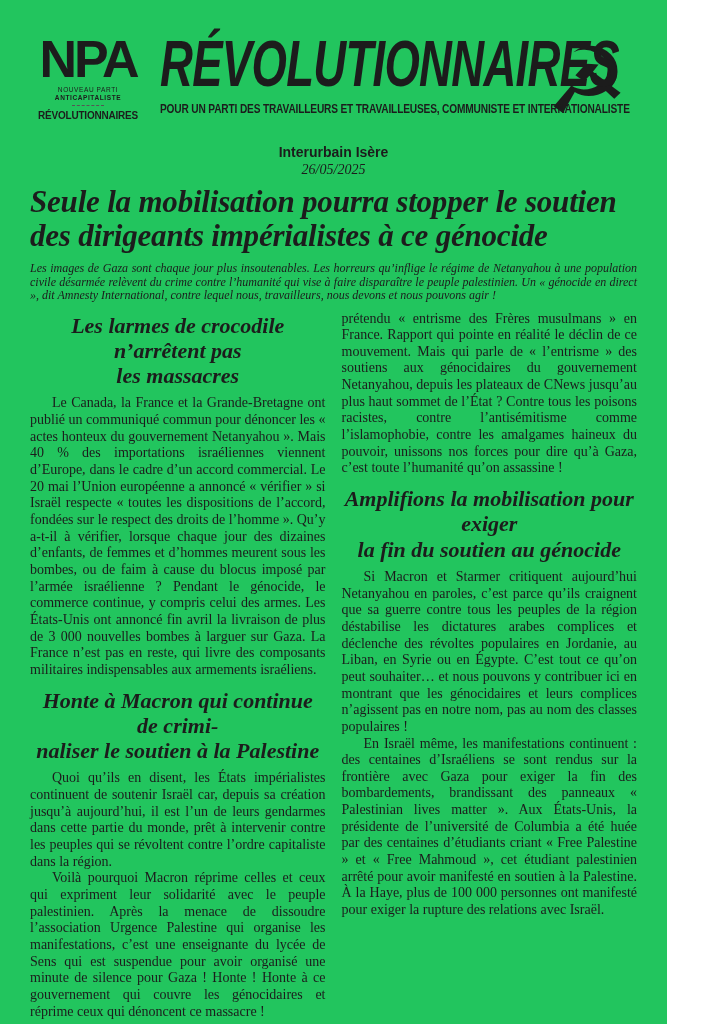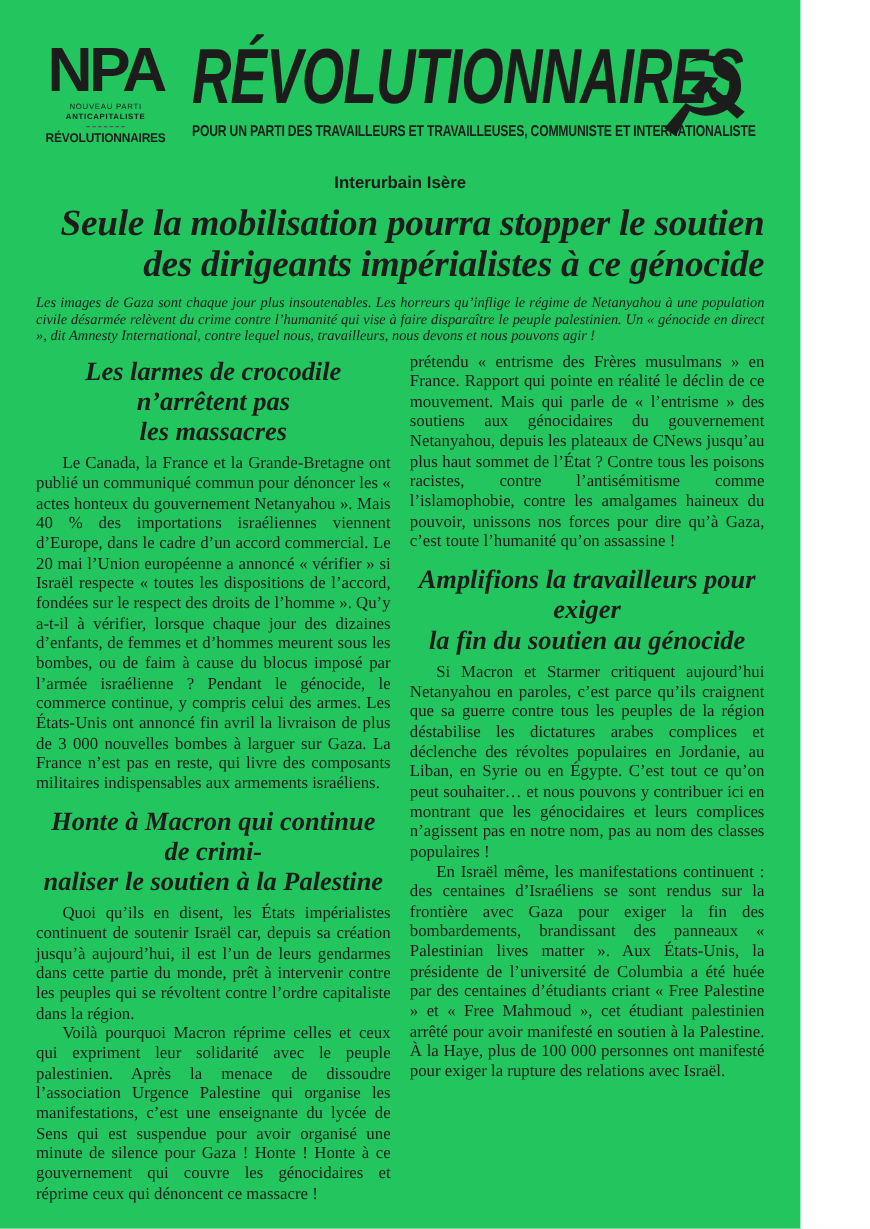--- a/index.html
+++ b/index.html
@@ -49,21 +49,21 @@
   .dateline { display:flex; align-items:center; margin-top:8px;flex-direction:column; }
   .dotted-rule { flex:1 1 auto; border-top:2px dotted #9a9a9a; height:0; }
   .dateline-location {
     font-family:"Liberation Sans", sans-serif; font-weight:bold;
     font-size:14px; padding:0 28px; white-space:nowrap;
   }
   .date-line { text-align:center; font-style:italic; font-size:14px; margin-top:0px; }
 
   
   h1.headline {
-    font-size:31px; font-weight:bold; font-style:italic; text-align:right;
+    font-size:31px; font-weight:bold; font-style:italic; text-align:left;
     line-height:1.1; margin:7px 0 9px 0; white-space:pre-line; letter-spacing:-0.2px;
   }
   p.lede {
     font-size:12px; font-style:italic; text-align:justify;
     line-height:1.12; margin:0 0 8px 0;
   }
 
   
   .columns { display:flex; gap:16px; }
   .col { flex:1 1 0; text-align:justify; font-size:14px; line-height:1.19; min-width:0; }
@@ -94,38 +94,39 @@
       <div class="masthead-subtitle">POUR UN PARTI DES TRAVAILLEURS ET TRAVAILLEUSES, COMMUNISTE ET INTERNATIONALISTE</div>
     </div>
     <div class="emblem">☭</div>
   </header>
 
   <div class="dateline">
     <span class="dotted-rule"></span>
     <span class="dateline-location">Interurbain Isère</span>
     <span class="dotted-rule"></span>
   </div>
+  <div class="date-line">26/05/2025</div>
 
   <h1 class="headline">Seule la mobilisation pourra stopper le soutien
 des dirigeants impérialistes à ce génocide</h1>
 
   <p class="lede">Les images de Gaza sont chaque jour plus insoutenables. Les horreurs qu’inflige le régime de Netanyahou à une population civile désarmée relèvent du crime contre l’humanité qui vise à faire disparaître le peuple palestinien. Un « génocide en direct », dit Amnesty International, contre lequel nous, travailleurs, nous devons et nous pouvons agir !</p>
 
   <div class="columns">
     <div class="col">
       <h2 class="col-heading">Les larmes de crocodile n’arrêtent pas
 les massacres</h2>
       <p class="indent">Le Canada, la France et la Grande-Bretagne ont publié un communiqué commun pour dénoncer les « actes honteux du gouvernement Netanyahou ». Mais 40 % des importations israéliennes viennent d’Europe, dans le cadre d’un accord commercial. Le 20 mai l’Union européenne a annoncé « vérifier » si Israël respecte « toutes les dispositions de l’accord, fondées sur le respect des droits de l’homme ». Qu’y a-t-il à vérifier, lorsque chaque jour des dizaines d’enfants, de femmes et d’hommes meurent sous les bombes, ou de faim à cause du blocus imposé par l’armée israélienne ? Pendant le génocide, le commerce continue, y compris celui des armes. Les États-Unis ont annoncé fin avril la livraison de plus de 3 000 nouvelles bombes à larguer sur Gaza. La France n’est pas en reste, qui livre des composants militaires indispensables aux armements israéliens.</p>
       <h2 class="col-heading">Honte à Macron qui continue de crimi-
 naliser le soutien à la Palestine</h2>
       <p class="indent">Quoi qu’ils en disent, les États impérialistes continuent de soutenir Israël car, depuis sa création jusqu’à aujourd’hui, il est l’un de leurs gendarmes dans cette partie du monde, prêt à intervenir contre les peuples qui se révoltent contre l’ordre capitaliste dans la région.</p>
       <p class="indent">Voilà pourquoi Macron réprime celles et ceux qui expriment leur solidarité avec le peuple palestinien. Après la menace de dissoudre l’association Urgence Palestine qui organise les manifestations, c’est une enseignante du lycée de Sens qui est suspendue pour avoir organisé une minute de silence pour Gaza ! Honte ! Honte à ce gouvernement qui couvre les génocidaires et réprime ceux qui dénoncent ce massacre !</p>
     </div>
     <div class="col">
       <p>prétendu « entrisme des Frères musulmans » en France. Rapport qui pointe en réalité le déclin de ce mouvement. Mais qui parle de « l’entrisme » des soutiens aux génocidaires du gouvernement Netanyahou, depuis les plateaux de CNews jusqu’au plus haut sommet de l’État ? Contre tous les poisons racistes, contre l’antisémitisme comme l’islamophobie, contre les amalgames haineux du pouvoir, unissons nos forces pour dire qu’à Gaza, c’est toute l’humanité qu’on assassine !</p>
-      <h2 class="col-heading">Amplifions la travailleurs pour exiger
+      <h2 class="col-heading">Amplifions la mobilisation pour exiger
 la fin du soutien au génocide</h2>
       <p class="indent">Si Macron et Starmer critiquent aujourd’hui Netanyahou en paroles, c’est parce qu’ils craignent que sa guerre contre tous les peuples de la région déstabilise les dictatures arabes complices et déclenche des révoltes populaires en Jordanie, au Liban, en Syrie ou en Égypte. C’est tout ce qu’on peut souhaiter… et nous pouvons y contribuer ici en montrant que les génocidaires et leurs complices n’agissent pas en notre nom, pas au nom des classes populaires !</p>
       <p class="indent">En Israël même, les manifestations continuent : des centaines d’Israéliens se sont rendus sur la frontière avec Gaza pour exiger la fin des bombardements, brandissant des panneaux « Palestinian lives matter ». Aux États-Unis, la présidente de l’université de Columbia a été huée par des centaines d’étudiants criant « Free Palestine » et « Free Mahmoud », cet étudiant palestinien arrêté pour avoir manifesté en soutien à la Palestine. À la Haye, plus de 100 000 personnes ont manifesté pour exiger la rupture des relations avec Israël.</p>
     </div>
   </div>
 
 </div>
 
 </body></html>

